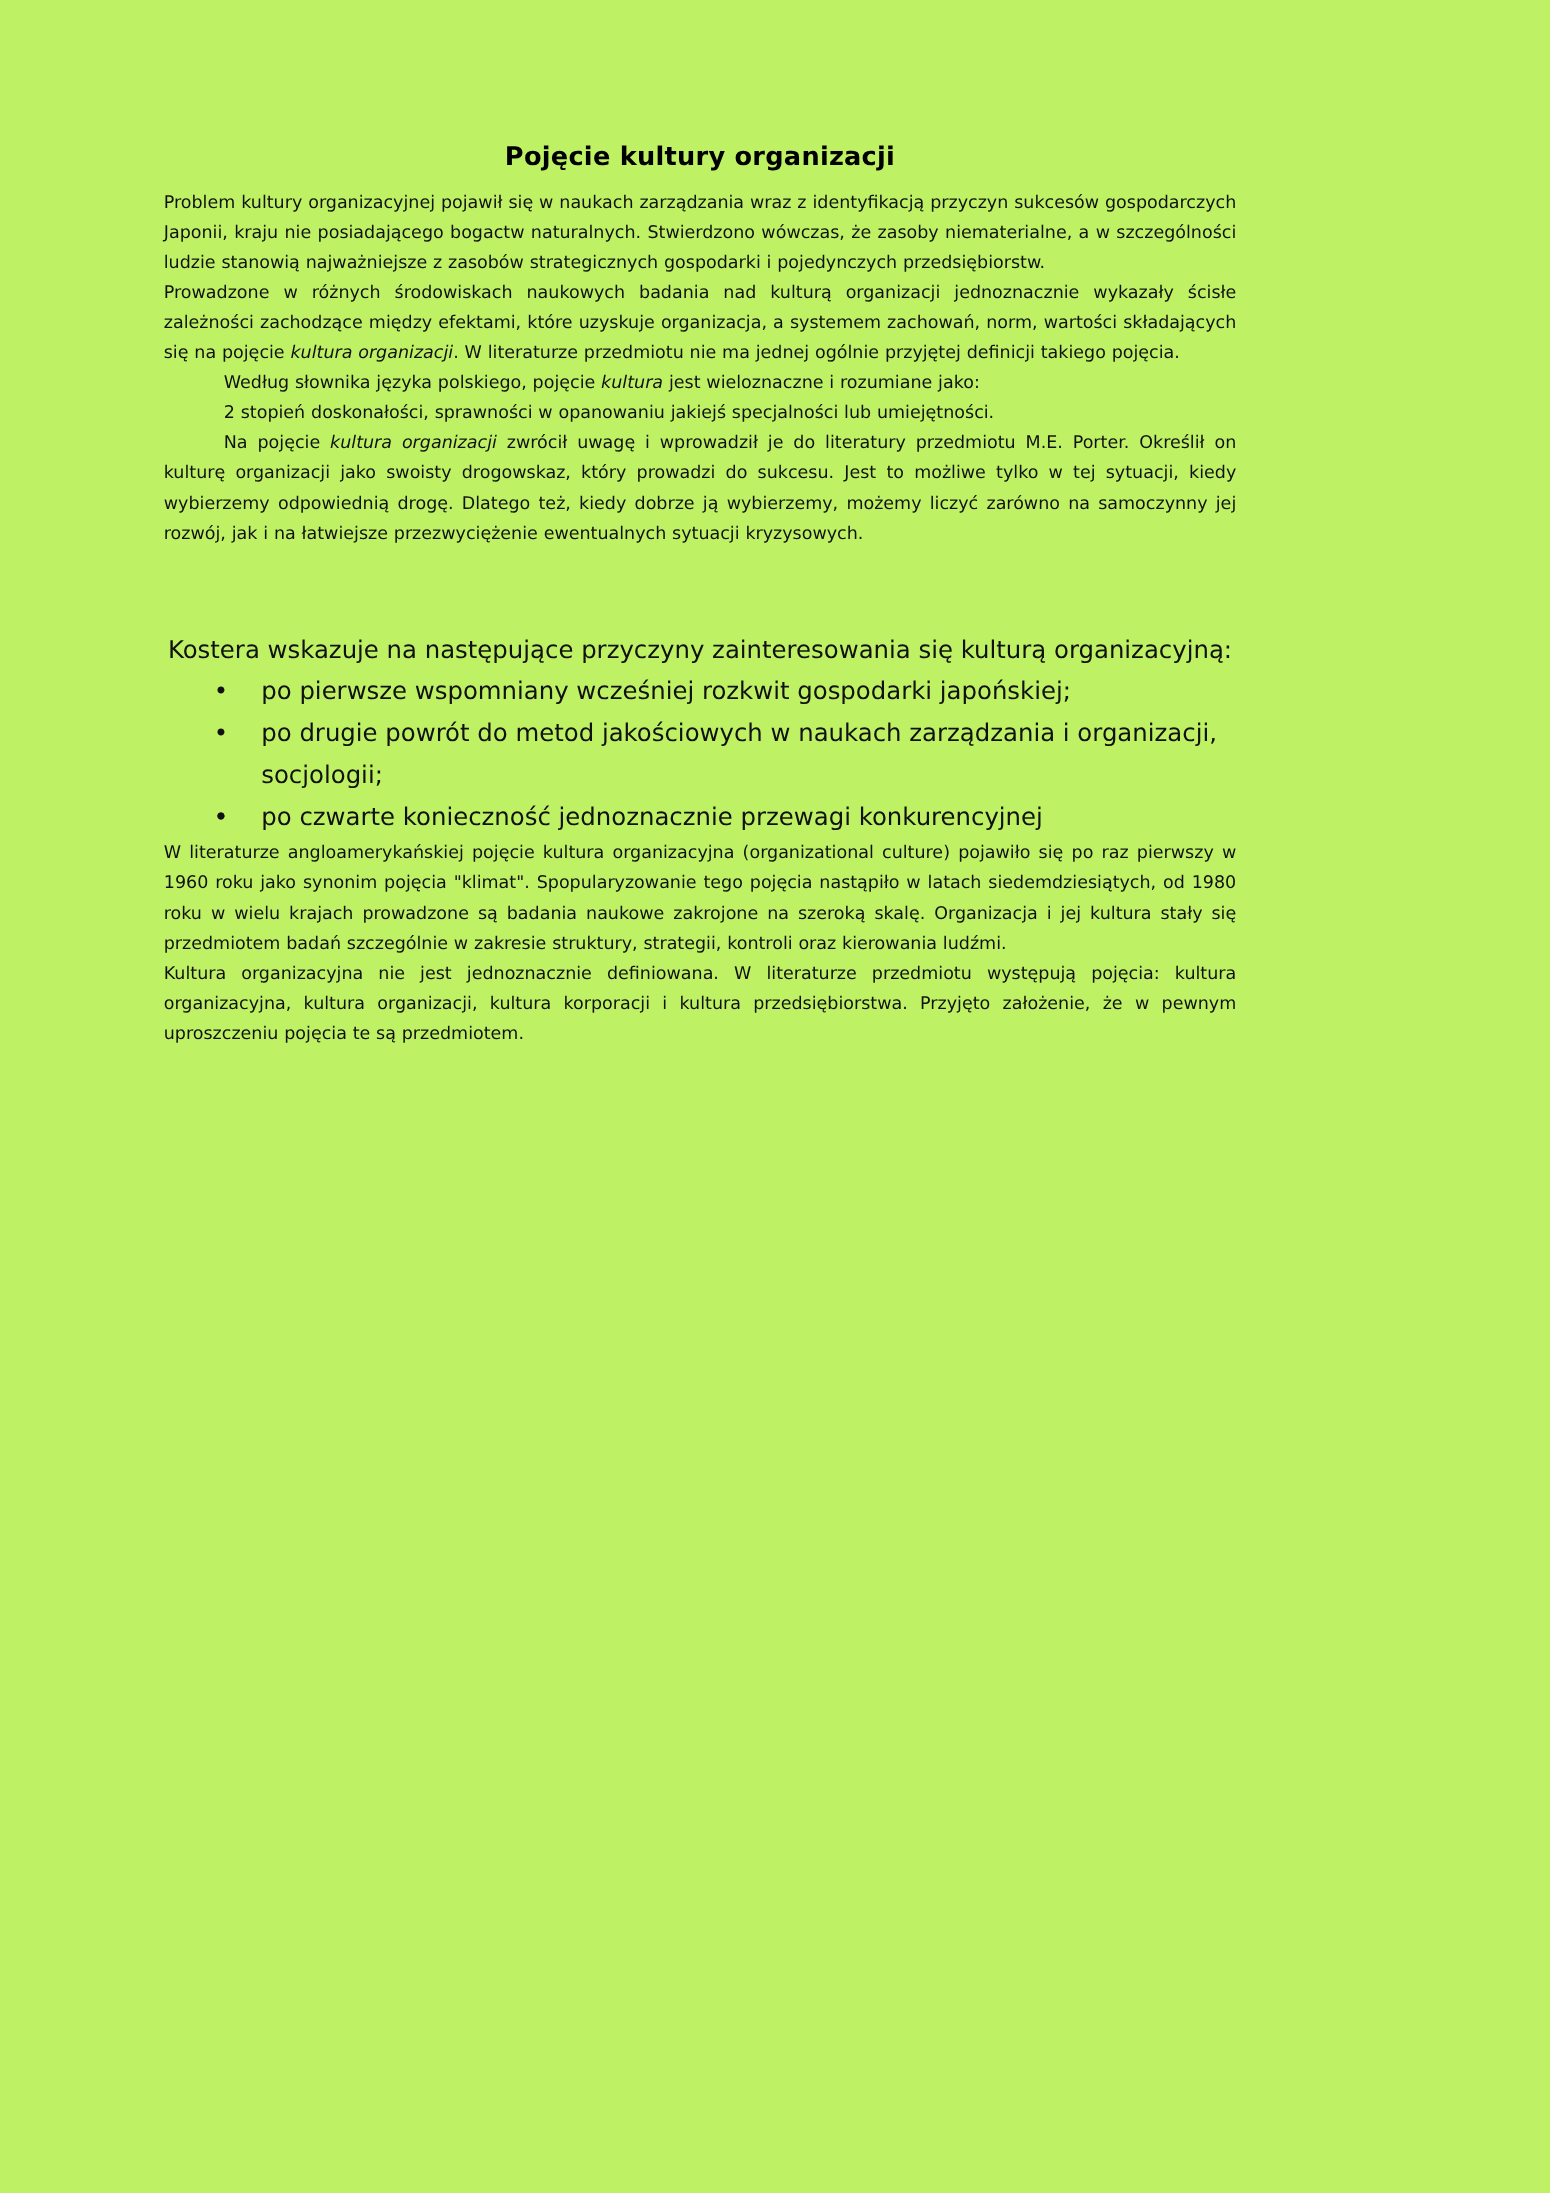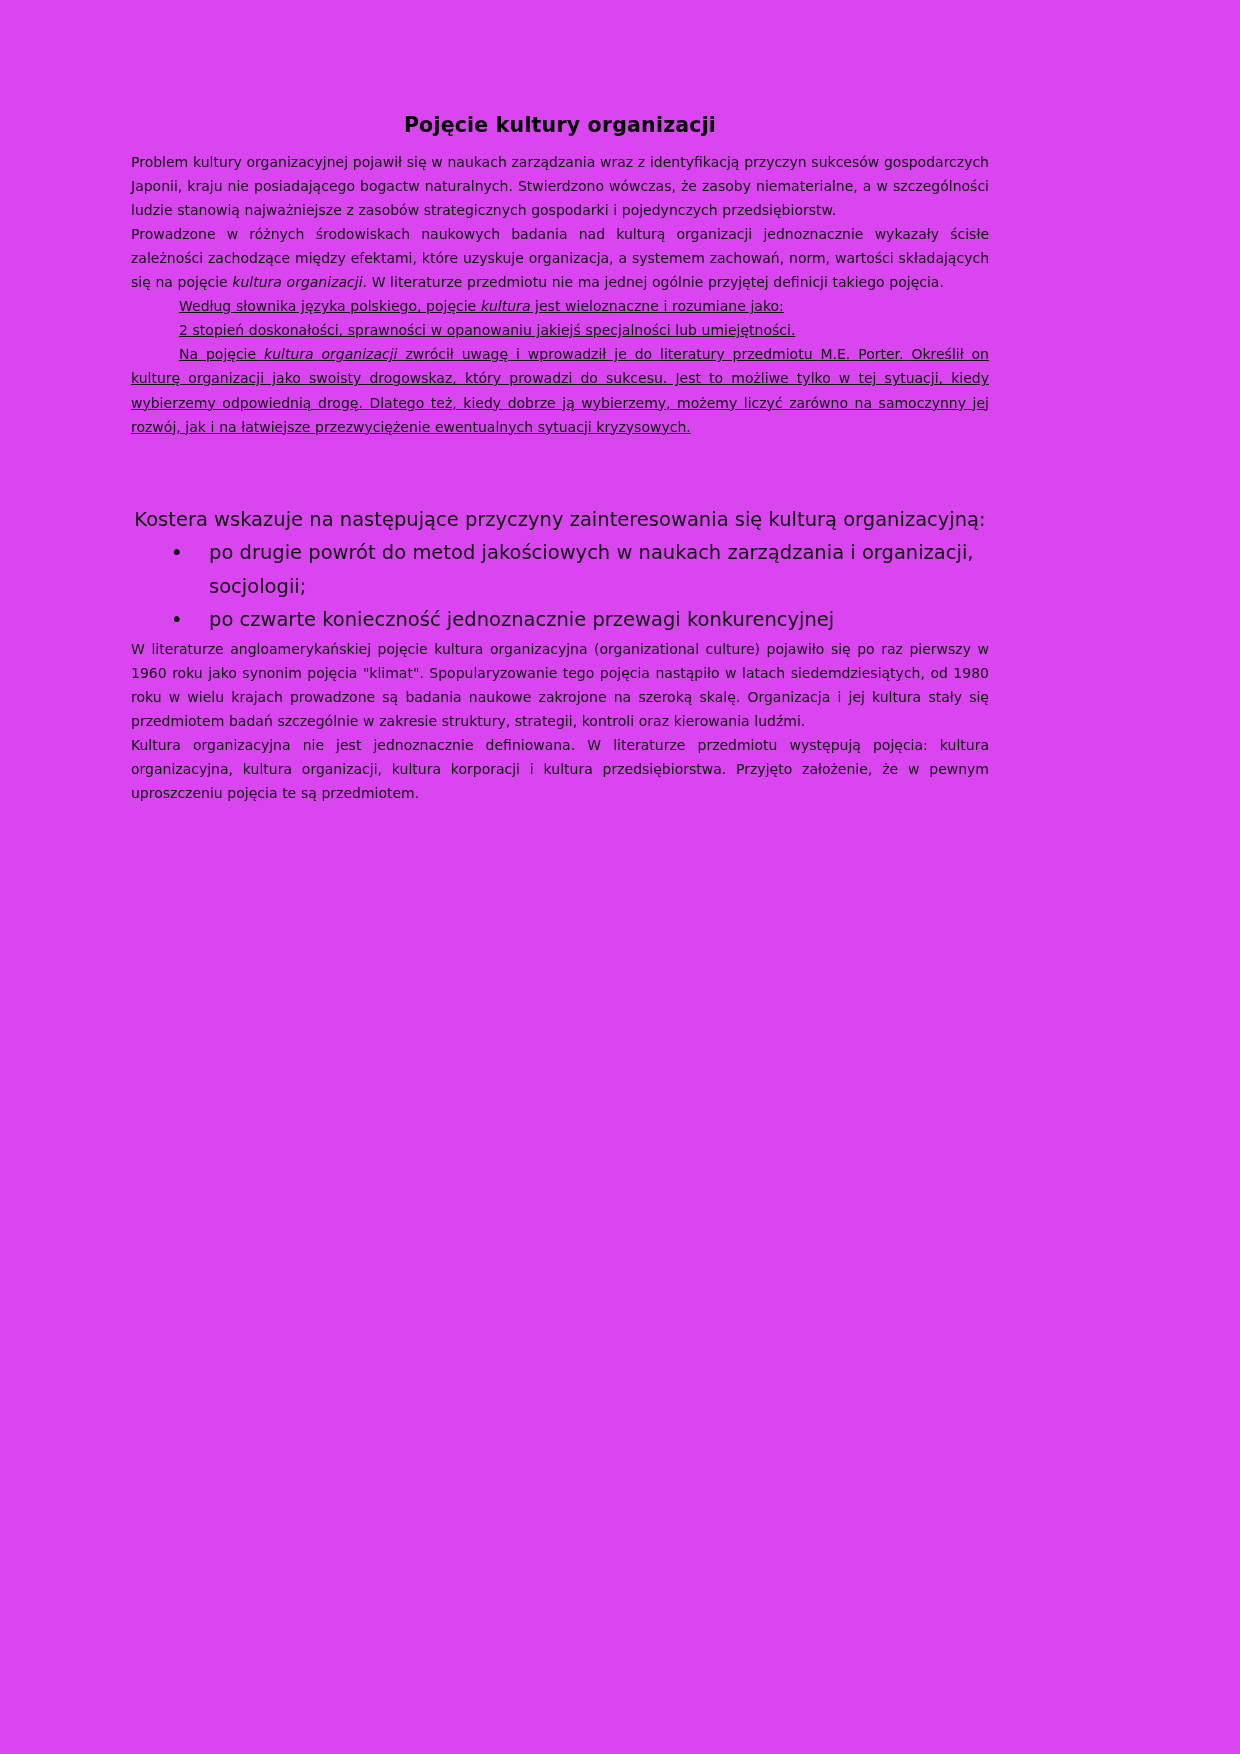--- a/index.html
+++ b/index.html
@@ -8,21 +8,21 @@
     padding: 0;
     background: #ffffff;
   }
   body {
     font-family: "DejaVu Sans", sans-serif;
   }
   .page {
     position: relative;
     width: 1240px;
     height: 1754px;
-    background: #d946ef;
+    background: #bef264;
     box-sizing: border-box;
     overflow: hidden;
   }
   .content {
     position: absolute;
     left: 131px;
     top: 110px;
     width: 858px;
   }
   .doc-title {
@@ -39,21 +39,20 @@
     line-height: 1.72;
     text-align: justify;
     text-justify: inter-word;
     color: #111111;
     margin: 0;
     padding: 0;
     word-spacing: 0.2px;
   }
   p.para.indent {
     text-indent: 48px;
-    text-decoration: underline;
   }
   .spacer-lg {
     height: 64px;
   }
   .kostera-lead {
     font-size: 19.5px;
     line-height: 1.72;
     text-align: center;
     color: #111111;
     margin: 0;
@@ -99,21 +98,21 @@
 
     <p class="para indent"><span>2 stopień doskonałości, sprawności w opanowaniu jakiejś specjalności lub umiejętności.</span></p>
 
     <p class="para indent"><span>Na pojęcie </span><i class="it">kultura organizacji</i><span> zwrócił uwagę i wprowadził je do literatury przedmiotu M.E. Porter. Określił on kulturę organizacji jako swoisty drogowskaz, który prowadzi do sukcesu. Jest to możliwe tylko w tej sytuacji, kiedy wybierzemy odpowiednią drogę. Dlatego też, kiedy dobrze ją wybierzemy, możemy liczyć zarówno na samoczynny jej rozwój, jak i na łatwiejsze przezwyciężenie ewentualnych sytuacji kryzysowych.</span></p>
 
     <div class="spacer-lg"></div>
 
     <p class="kostera-lead">Kostera wskazuje na następujące przyczyny zainteresowania się kulturą organizacyjną:</p>
 
     <ul class="bullets">
-      <li><span class="bullet-dot">•</span></li>
+      <li><span class="bullet-dot">•</span><span>po pierwsze wspomniany wcześniej rozkwit gospodarki japońskiej;</span></li>
       <li><span class="bullet-dot">•</span><span>po drugie powrót do metod jakościowych w naukach zarządzania i organizacji, socjologii;</span></li>
       <li><span class="bullet-dot">•</span></li>
       <li><span class="bullet-dot">•</span><span>po czwarte konieczność jednoznacznie przewagi konkurencyjnej</span></li>
     </ul>
 
     <p class="para"><span>W literaturze angloamerykańskiej pojęcie kultura organizacyjna (organizational culture) pojawiło się po raz pierwszy w 1960 roku jako synonim pojęcia "klimat". Spopularyzowanie tego pojęcia nastąpiło w latach siedemdziesiątych, od 1980 roku w wielu krajach prowadzone są badania naukowe zakrojone na szeroką skalę. Organizacja i jej kultura stały się przedmiotem badań szczególnie w zakresie struktury, strategii, kontroli oraz kierowania ludźmi.</span></p>
 
     <p class="para"><span>Kultura organizacyjna nie jest jednoznacznie definiowana. W literaturze przedmiotu występują pojęcia: kultura organizacyjna, kultura organizacji, kultura korporacji i kultura przedsiębiorstwa. Przyjęto założenie, że w pewnym uproszczeniu pojęcia te są przedmiotem.</span></p>
 
   </div>

